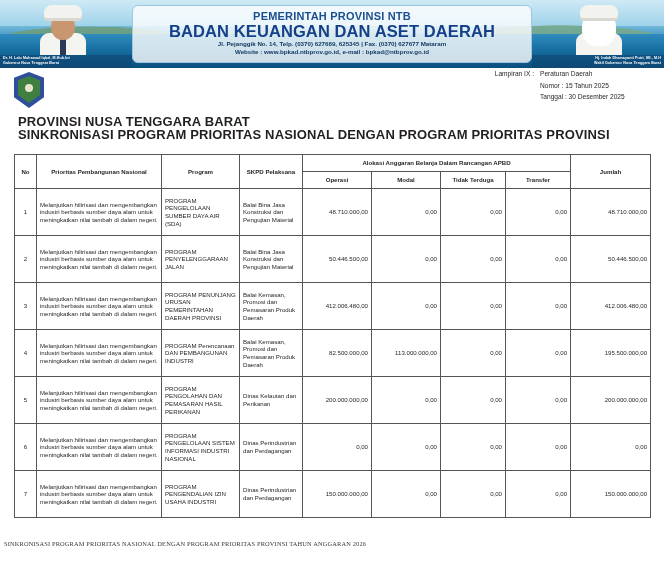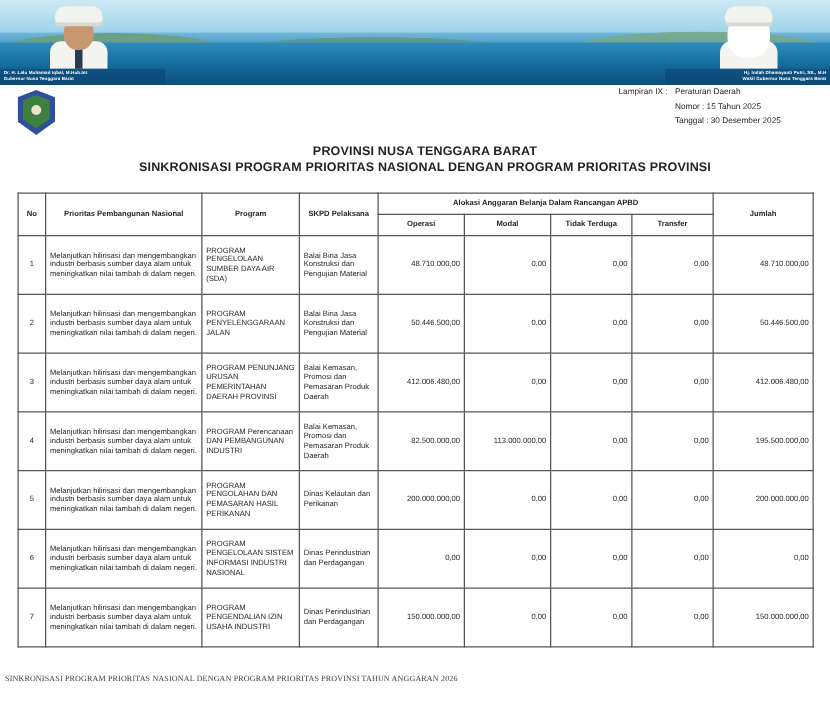--- a/index.html
+++ b/index.html
@@ -179,26 +179,26 @@
     font-size: 6.6px;
     line-height: 11.6px;
     color: #231f20;
   }
   .lampiran .row { display: flex; }
   .lampiran .lbl { width: 52px; text-align: right; padding-right: 6px; white-space: nowrap; }
   .lampiran .val { flex: 1; white-space: nowrap; }
 
   
   .doc-title {
-    text-align: center;
-    font-size: 10px;
+    text-align: left;
+    font-size: 13px;
     font-weight: bold;
     line-height: 12.5px;
     letter-spacing: .15px;
-    margin: 2px 0 0 16px;
+    margin: 2px 0 0 0;
     padding: 0 18px;
   }
   .doc-title div { white-space: nowrap; }
 
   
   .table-wrap {
     padding: 0 14px;
     box-sizing: border-box;
     margin-top: 13px;
   }
@@ -277,20 +277,26 @@
         <div class="head"></div>
         <div class="hijab"></div>
         <div class="cap"></div>
     </div>
     <div class="lh-caption" style="text-align:right;">
       <div>Hj. Indah Dhamayanti Putri, SE., M.H</div>
       <div>Wakil Gubernur Nusa Tenggara Barat</div>
     </div>
   </div>
 
+  <div class="lh-center">
+    <div class="lh-l1">PEMERINTAH PROVINSI NTB</div>
+    <div class="lh-l2">BADAN KEUANGAN DAN ASET DAERAH</div>
+    <div class="lh-l3">Jl. Pejanggik No. 14, Telp. (0370) 627689, 625345 | Fax. (0370) 627677 Mataram</div>
+    <div class="lh-l4">Website : www.bpkad.ntbprov.go.id, e-mail : bpkad@ntbprov.go.id</div>
+  </div>
 </div>
 
 <div class="sub-head">
   <div class="emblem">
     <div class="shield"></div>
       <div class="inner"></div>
       <div class="dot"></div>
   </div>
 
   <div class="lampiran">

